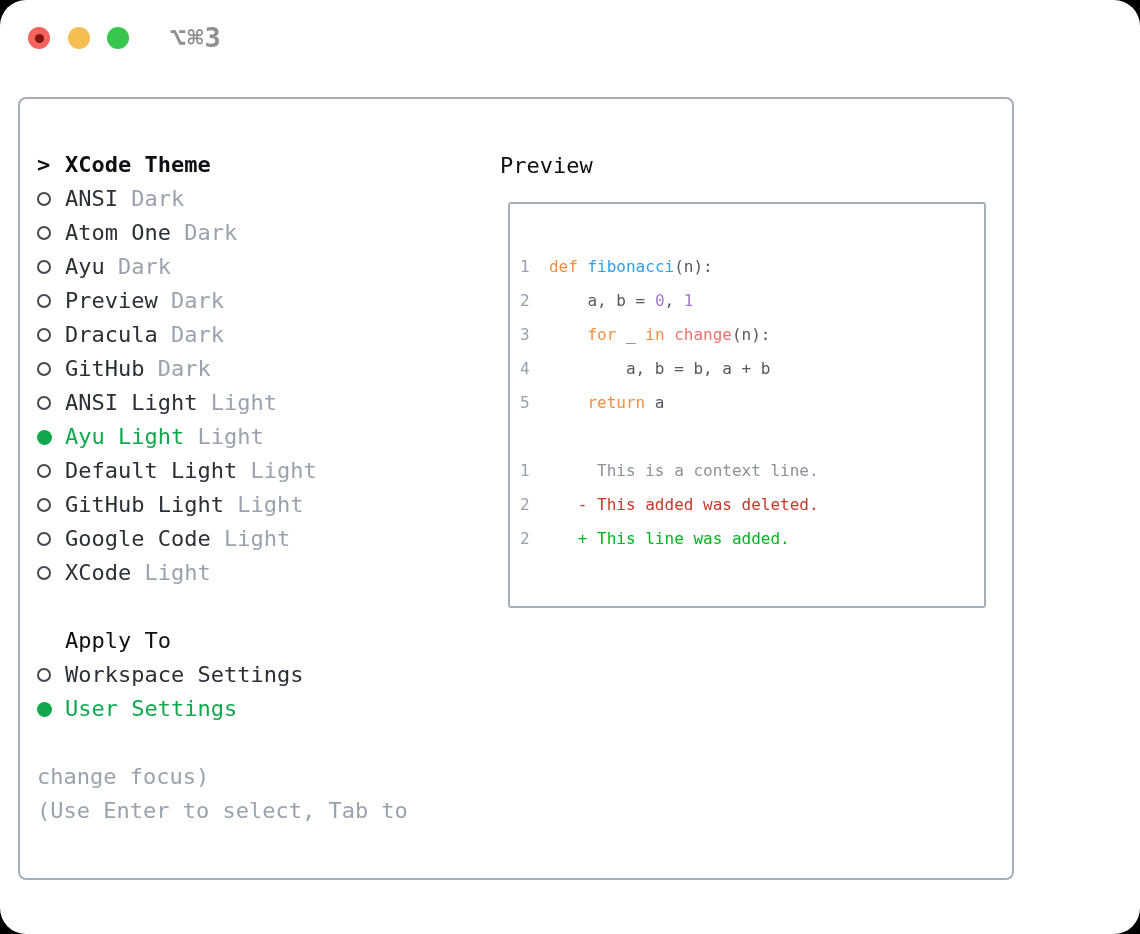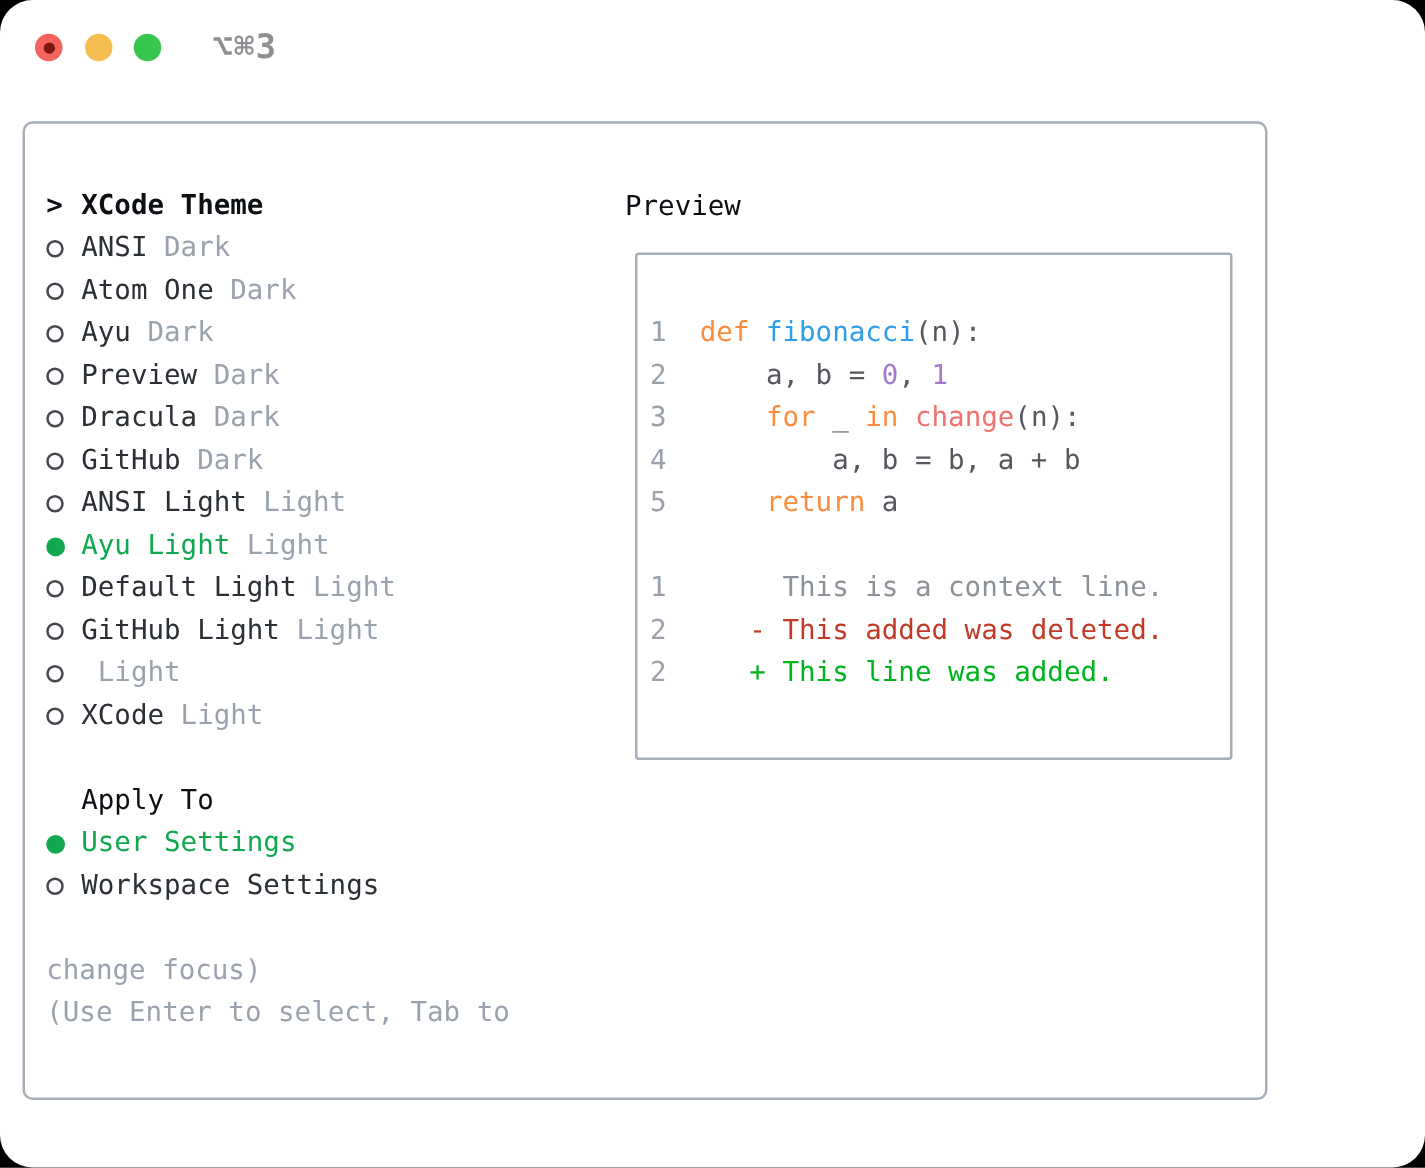--- a/index.html
+++ b/index.html
@@ -40,21 +40,21 @@
   .opt-name{color:var(--c-text)}
   .opt-name.sel{color:var(--c-accent_green)}
   .opt-variant{color:var(--c-muted);margin-left:1ch}
   .apply-hdr{padding-left:28px;color:var(--c-heading)}
   .hint{color:var(--c-muted)}
   
   .preview-title{position:absolute;left:500px;top:149px;height:34px;line-height:34px;
     font-size:22px;font-weight:normal;color:var(--c-heading)}
   .preview-box{position:absolute;left:508px;top:202px;width:478px;height:406px;
     border:2px solid var(--c-border);border-radius:3px;background:var(--c-window_bg)}
-  .code{position:absolute;left:520px;top:250px;font-size:22px;line-height:34px}
+  .code{position:absolute;left:520px;top:250px;font-size:16px;line-height:34px}
   .code-line{height:34px;white-space:pre}
   .tk-lineno{color:var(--c-lineno)} .tk-kw{color:var(--c-kw)} .tk-fn{color:var(--c-fn)}
   .tk-call{color:var(--c-call)} .tk-num{color:var(--c-numlit)} .tk-pl{color:var(--c-code)}
   .tk-ctx{color:var(--c-ctx)} .tk-del{color:var(--c-del)} .tk-add{color:var(--c-add)}
 </style>
 </head>
 <body>
 
 <div class="window">
 
@@ -97,39 +97,39 @@
         <div class="row">
     <span class="bullet-box"><span class="radio on"></span></span><span class="opt-name sel">Ayu Light</span><span class="opt-variant">Light</span>
   </div>
         <div class="row">
     <span class="bullet-box"><span class="radio"></span></span><span class="opt-name">Default Light</span><span class="opt-variant">Light</span>
   </div>
         <div class="row">
     <span class="bullet-box"><span class="radio"></span></span><span class="opt-name">GitHub Light</span><span class="opt-variant">Light</span>
   </div>
         <div class="row">
-    <span class="bullet-box"><span class="radio"></span></span><span class="opt-variant">Light</span>
+    <span class="bullet-box"><span class="radio"></span></span><span class="opt-name">Google Code</span><span class="opt-variant">Light</span>
   </div>
         <div class="row">
     <span class="bullet-box"><span class="radio"></span></span><span class="opt-name">XCode</span><span class="opt-variant">Light</span>
   </div>
       </div>
 
     <div class="spacer"></div>
 
     <div class="row apply-hdr">
       <span>Apply To</span>
     </div>
 
     <div id="apply-rows">
         <div class="row">
-    <span class="bullet-box"><span class="radio on"></span></span><span class="opt-name sel">User Settings</span>
+    <span class="bullet-box"><span class="radio"></span></span><span class="opt-name">Workspace Settings</span>
   </div>
         <div class="row">
-    <span class="bullet-box"><span class="radio"></span></span><span class="opt-name">Workspace Settings</span>
+    <span class="bullet-box"><span class="radio on"></span></span><span class="opt-name sel">User Settings</span>
   </div>
       </div>
 
     <div class="spacer"></div>
 
     <div class="row hint">change focus)</div>
     <div class="row hint">(Use Enter to select, Tab to</div>
   </div>
 
   <div class="preview-title">Preview</div>

